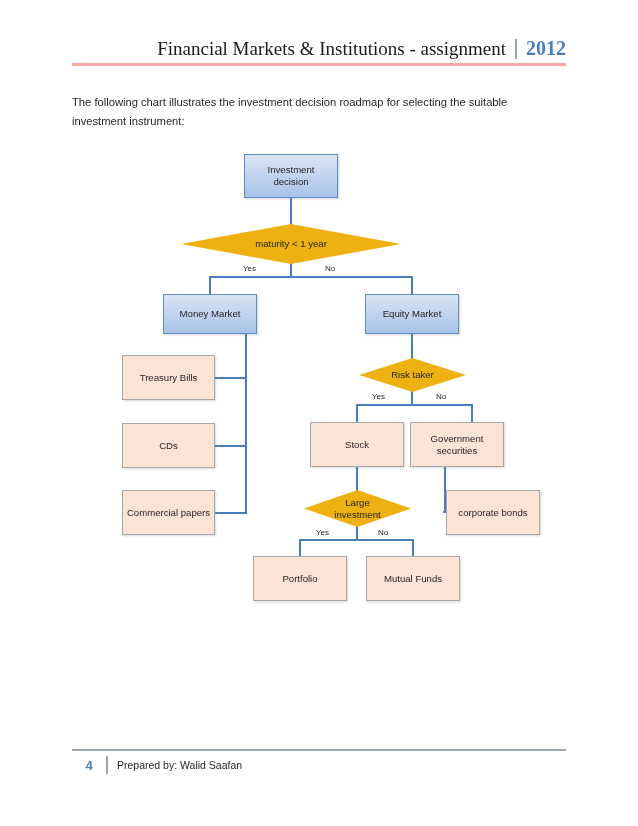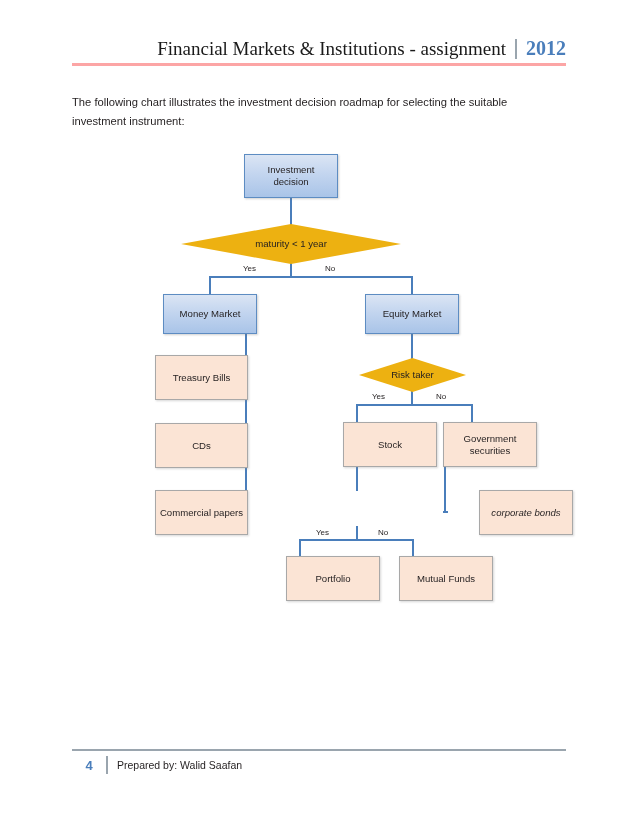--- a/index.html
+++ b/index.html
@@ -97,21 +97,20 @@
   }
   .node.process-blue {
     background: linear-gradient(to bottom, #dbe5f4 0%, #c3d5ef 45%, #a9c4e8 100%);
     border: 1px solid #5d8cc2;
     box-shadow: 1px 1px 2px rgba(120,120,120,0.35);
   }
   .node.process-peach {
     background: #fbe4d5;
     border: 1px solid #a8a8a8;
     box-shadow: 1px 1px 2px rgba(140,140,140,0.35);
-    margin-left: 33px;
   }
   .node.decision {
     background: transparent;
     border: none;
     box-shadow: none;
   }
   .decision-shape {
     position: absolute;
     left: 0;
     top: 0;
@@ -267,24 +266,31 @@
 
   <div class="node process-peach" style="left:310px; top:422px; width:94px; height:45px;">
     <span>Stock</span>
   </div>
 
   <div class="node process-peach" style="left:410px; top:422px; width:94px; height:45px;">
     <span>Government
 securities</span>
   </div>
 
-  <div class="node process-peach" style="left:446px; top:490px; width:94px; height:45px;font-style:italic;">
+  <div class="node process-peach" style="left:446px; top:490px; width:94px; height:45px;">
     <span>corporate bonds</span>
   </div>
 
+  <div class="node decision" style="left:304px; top:490px; width:107px; height:37px;">
+    <svg class="decision-shape" viewBox="0 0 107 37" preserveAspectRatio="none">
+      <polygon points="53.5,0 107,18.5 53.5,37 0,18.5" fill="#edb111"></polygon>
+    </svg>
+    <span class="decision-label">Large
+investment</span>
+  </div>
   <span class="edge-label" style="left:316px; top:528px;">Yes</span>
   <span class="edge-label" style="left:378px; top:528px;">No</span>
 
   <div class="node process-peach" style="left:253px; top:556px; width:94px; height:45px;">
     <span>Portfolio</span>
   </div>
 
   <div class="node process-peach" style="left:366px; top:556px; width:94px; height:45px;">
     <span>Mutual Funds</span>
   </div>

